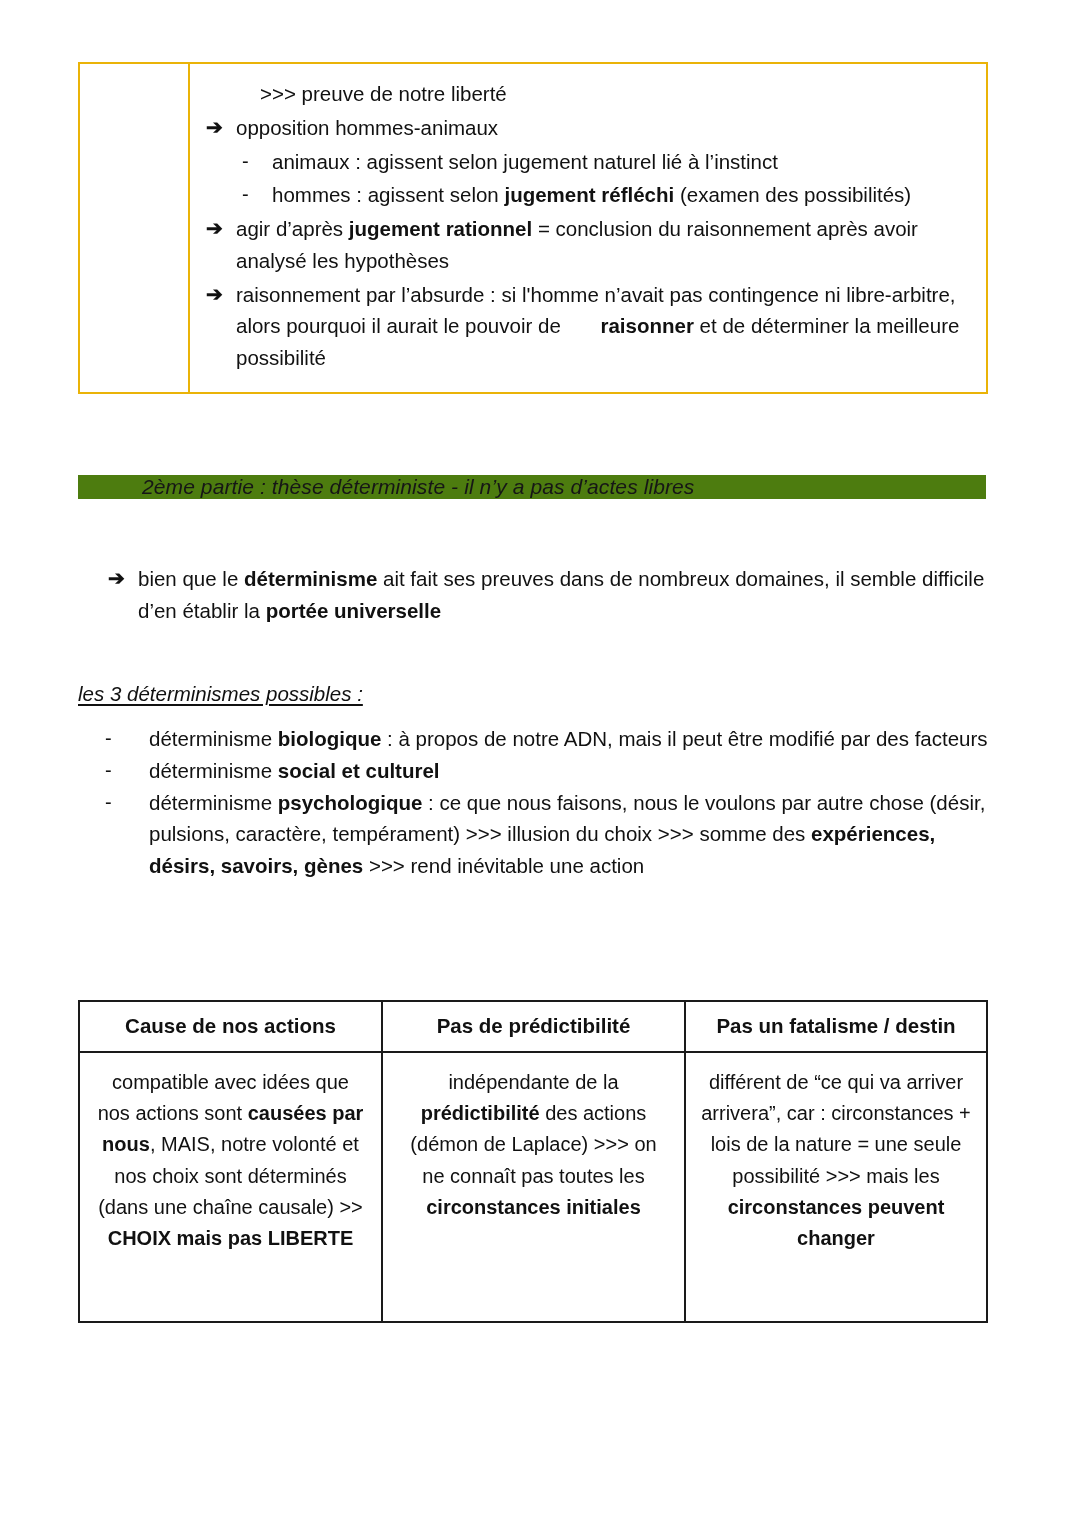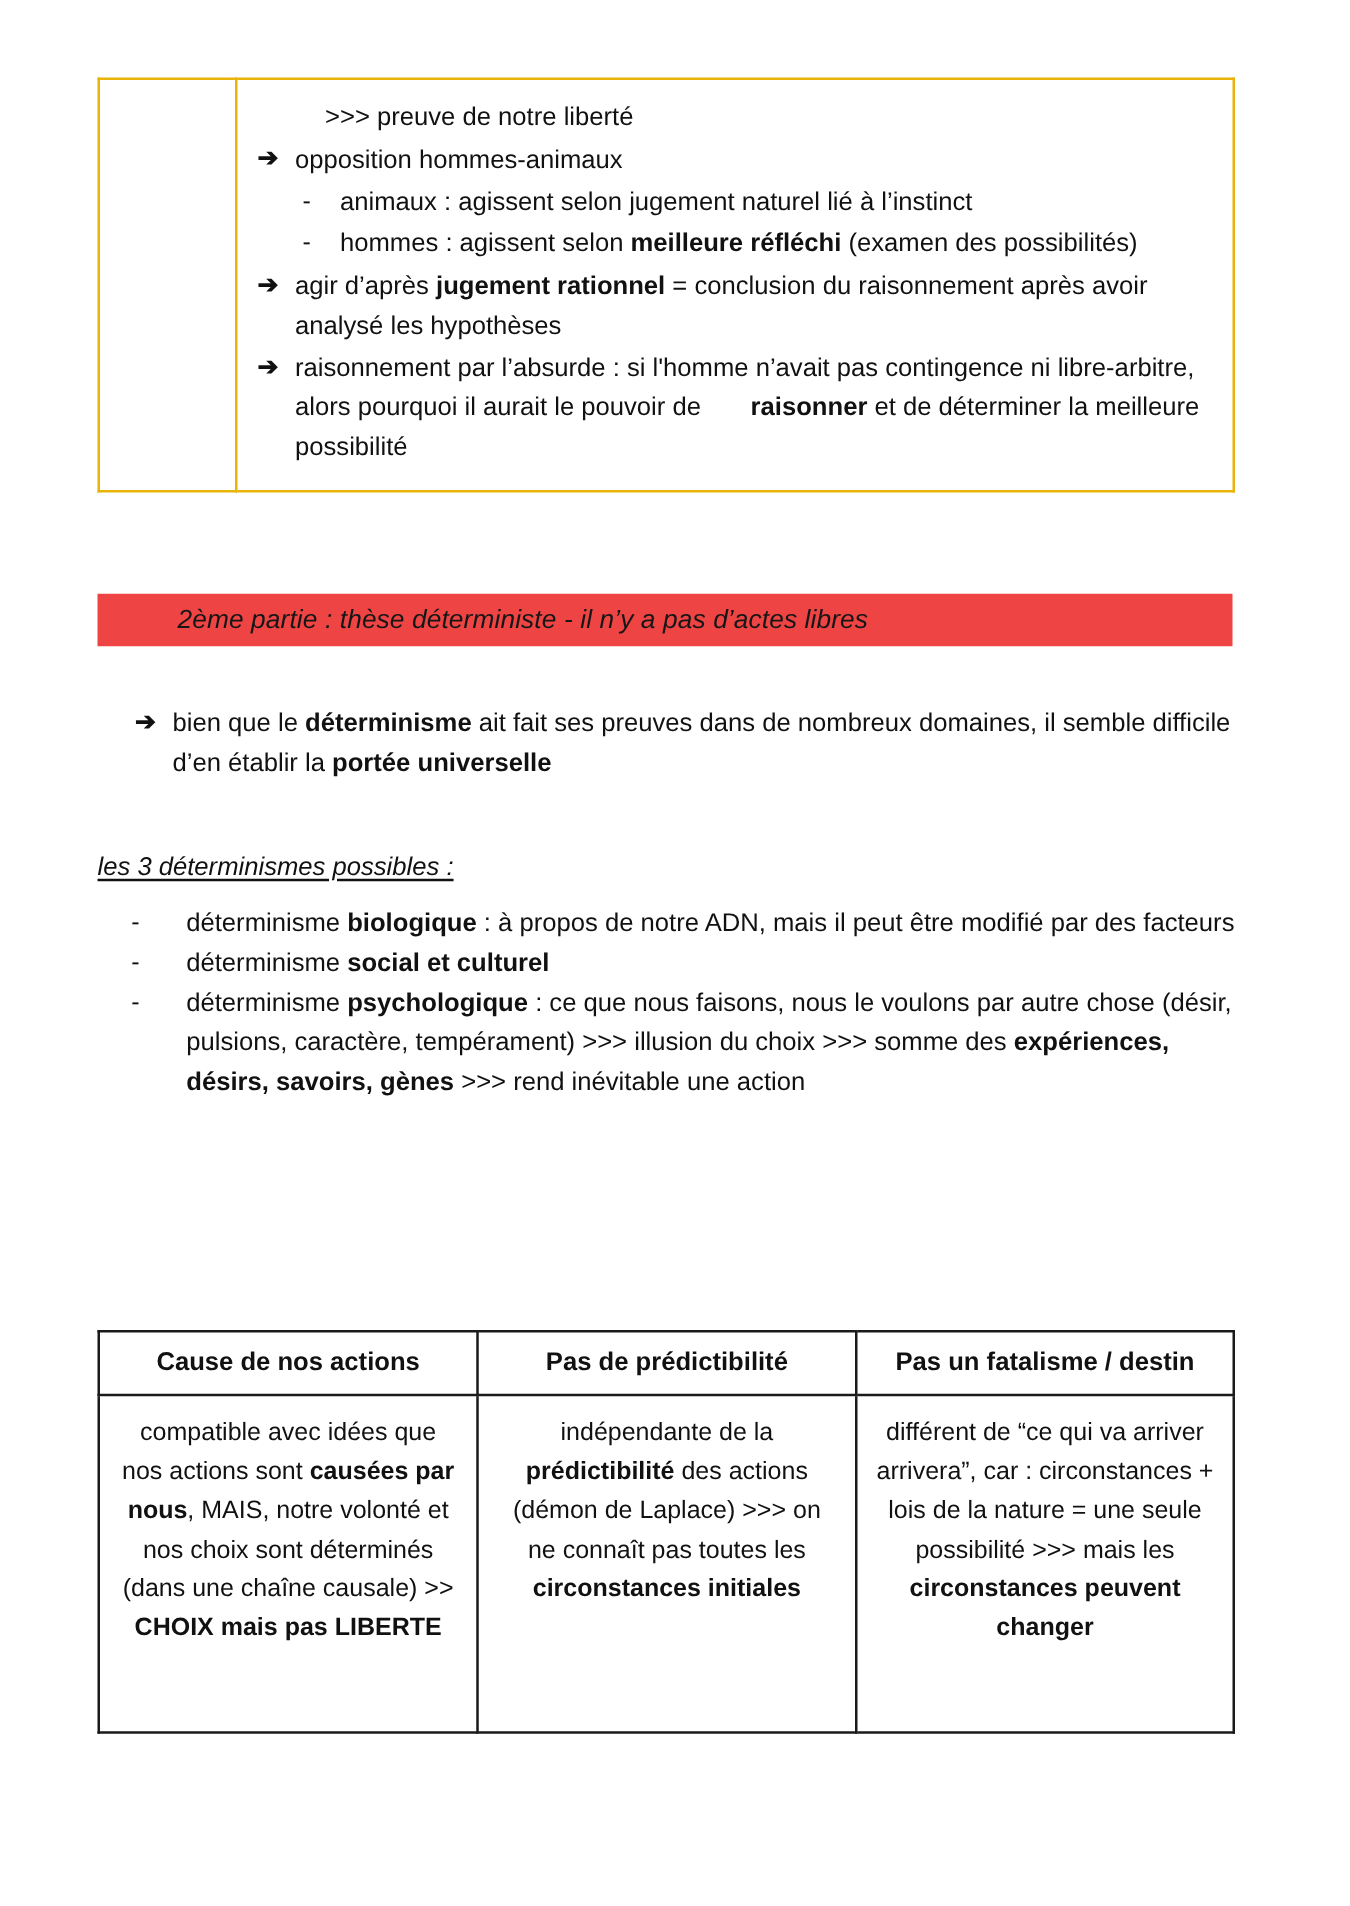--- a/index.html
+++ b/index.html
@@ -66,22 +66,22 @@
   .row .body { flex: 1 1 auto; }
 
   .indent-1 { padding-left: 24px; }
 
   
   .yellow-bar {
     position: absolute;
     left: 78px;
     top: 475px;
     width: 908px;
-    height: 42px;
-    background: #ef4444;
+    height: 24px;
+    background: #4d7c0f;
     display: flex;
     align-items: center;
   }
   .yellow-bar .bar-text {
     font-style: italic;
     font-size: 21px;
     color: #161616;
     padding-left: 64px;
     letter-spacing: 0.1px;
   }
@@ -111,21 +111,21 @@
     font-weight: normal;
     font-size: 20px;
   }
 
   #nagel { left: 80px; top: 975px; width: 900px; }
 
   
   .bottom-table {
     position: absolute;
     left: 78px;
-    top: 1064px;
+    top: 1000px;
     width: 910px;
     border-collapse: collapse;
     border: 2px solid #f9a8d4;
     table-layout: fixed;
   }
   .bottom-table th,
   .bottom-table td {
     border: 2px solid #1a1a1a;
     text-align: center;
     vertical-align: top;
@@ -163,21 +163,21 @@
               <div class="row">
                 <span class="marker">➔</span>
                 <span class="body"><span>opposition hommes-animaux</span></span>
               </div>
               <div class="row indent-1">
                 <span class="marker dash">-</span>
                 <span class="body"><span>animaux : agissent selon jugement naturel lié à l’instinct</span></span>
               </div>
               <div class="row indent-1">
                 <span class="marker dash">-</span>
-                <span class="body"><span>hommes : agissent selon </span><span style="font-weight: bold;">meilleure réfléchi</span><span> (examen des possibilités)</span></span>
+                <span class="body"><span>hommes : agissent selon </span><span style="font-weight: bold;">jugement réfléchi</span><span> (examen des possibilités)</span></span>
               </div>
               <div class="row">
                 <span class="marker">➔</span>
                 <span class="body"><span>agir d’après </span><span style="font-weight: bold;">jugement rationnel</span><span> = conclusion du raisonnement après avoir analysé les hypothèses</span></span>
               </div>
               <div class="row">
                 <span class="marker">➔</span>
                 <span class="body"><span>raisonnement par l’absurde : si l'homme n’avait pas contingence ni libre-arbitre, alors pourquoi il aurait le pouvoir de </span><span style="font-weight: bold; margin-left: 34px;">raisonner</span><span> et de déterminer la meilleure possibilité</span></span>
               </div>
             </div>

